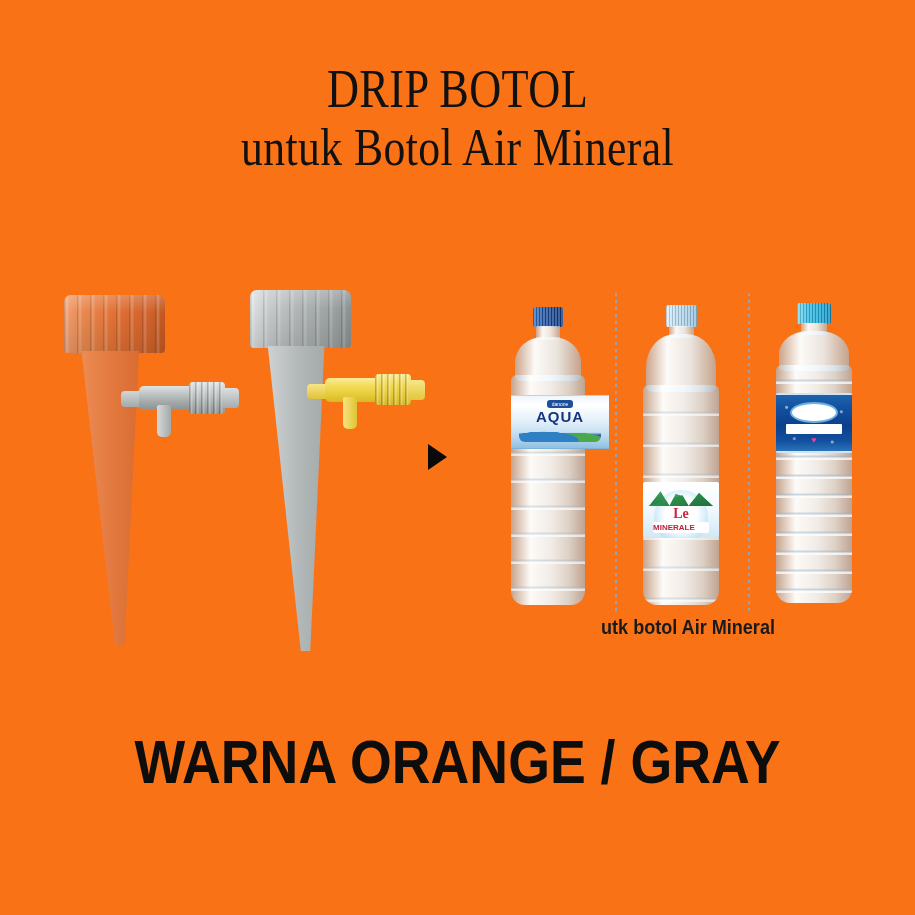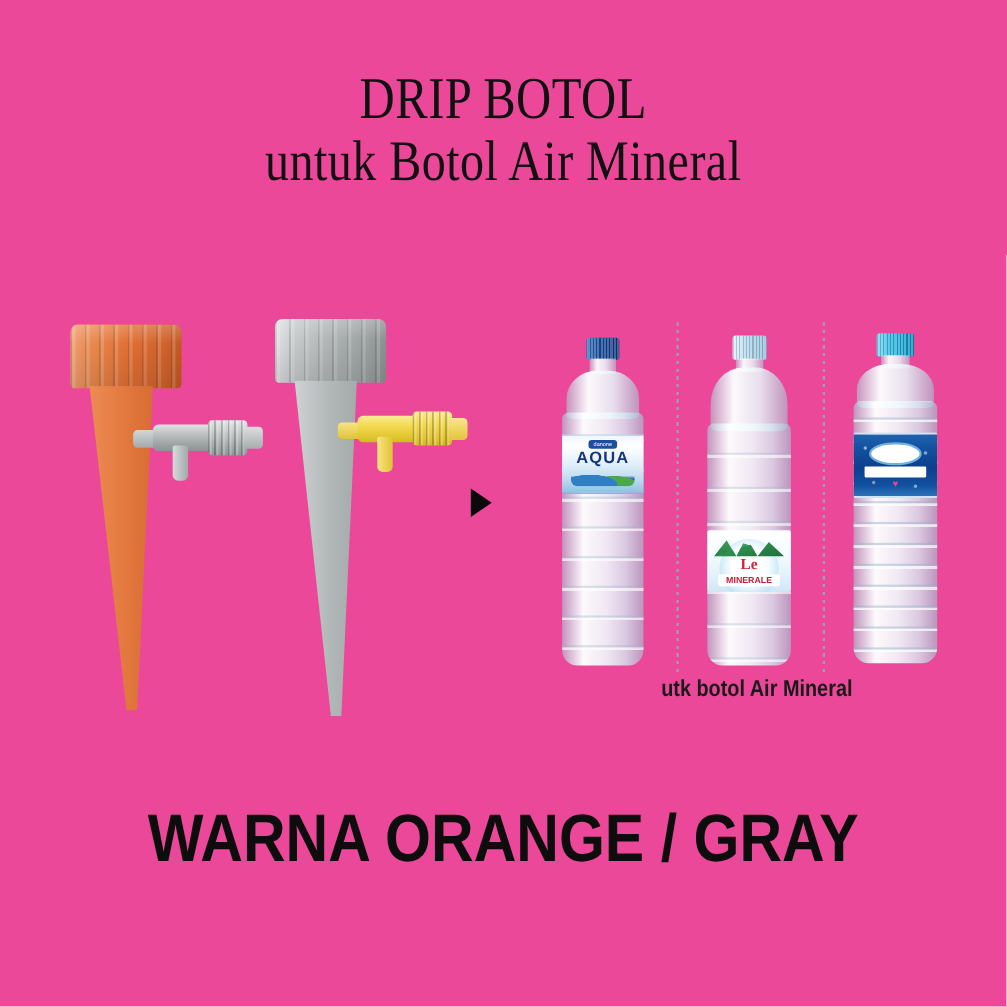--- a/index.html
+++ b/index.html
@@ -4,21 +4,21 @@
 <style>
   html, body {
     margin: 0;
     padding: 0;
     background: #ffffff;
   }
   #page {
     position: relative;
     width: 915px;
     height: 915px;
-    background: #ec4899;
+    background: #f97316;
     overflow: hidden;
     font-family: "Liberation Sans", sans-serif;
   }
 
   
   .headline {
     position: absolute;
     left: 0;
     width: 915px;
     text-align: center;
@@ -324,21 +324,20 @@
     background: #ffffff;
     border-radius: 2px;
   }
   #label-le .le-banner-text {
     position: absolute;
     left: 0;
     top: 0;
     width: 100%;
     height: 11px;
     line-height: 11px;
-    text-align: center;
     color: #c2203a;
     font-size: 8px;
     font-weight: 700;
     font-family: "Liberation Sans", sans-serif;
   }
 
   
   #label-club {
     background: linear-gradient(to bottom,
       #1f63ac 0%, #1351a0 22%, #0c3f8c 55%, #12509f 82%, #2a73b8 100%);
@@ -467,21 +466,21 @@
         <div class="btl-cap-ribs"></div>
       </div>
       <div class="btl-neck" style="left:36px; top:19px; width:24px; height:14px;"></div>
       <div class="btl-shoulder" style="left:15px; top:30px; width:66px; height:44px;"></div>
       <div class="btl-body" style="left:11px; top:68px; width:74px; height:230px;">
         <div class="btl-ribs" style="background-image:repeating-linear-gradient(to bottom,
                rgba(255,255,255,0) 0px, rgba(255,255,255,0) 22px,
                rgba(150,178,200,0.35) 23px, rgba(150,178,200,0.35) 24px,
                rgba(255,255,255,0.65) 25px, rgba(255,255,255,0.65) 27px);"></div>
       </div>
-      <div class="btl-label" id="label-aqua" style="left:11px; top:88px; width:74px; height:52px;">
+      <div class="btl-label" id="label-aqua" style="left:11px; top:88px; width:74px; height:52px;padding-left:24px;">
         <div class="aqua-brand-chip">danone</div>
         <div class="aqua-word">AQUA</div>
         <div class="aqua-wave"></div>
       </div>
     </div>
 
     <div class="bottle" style="left:155px; top:20px; width:96px; height:302px;">
       <div class="btl-cap" style="left:33px; top:0px; width:31px; height:22px;
                   background:linear-gradient(to right,#dff0fa 0%,#bcdcef 32%,#a6cde6 68%,#8fbcd9 100%);">
         <div class="btl-cap-ribs"></div>

